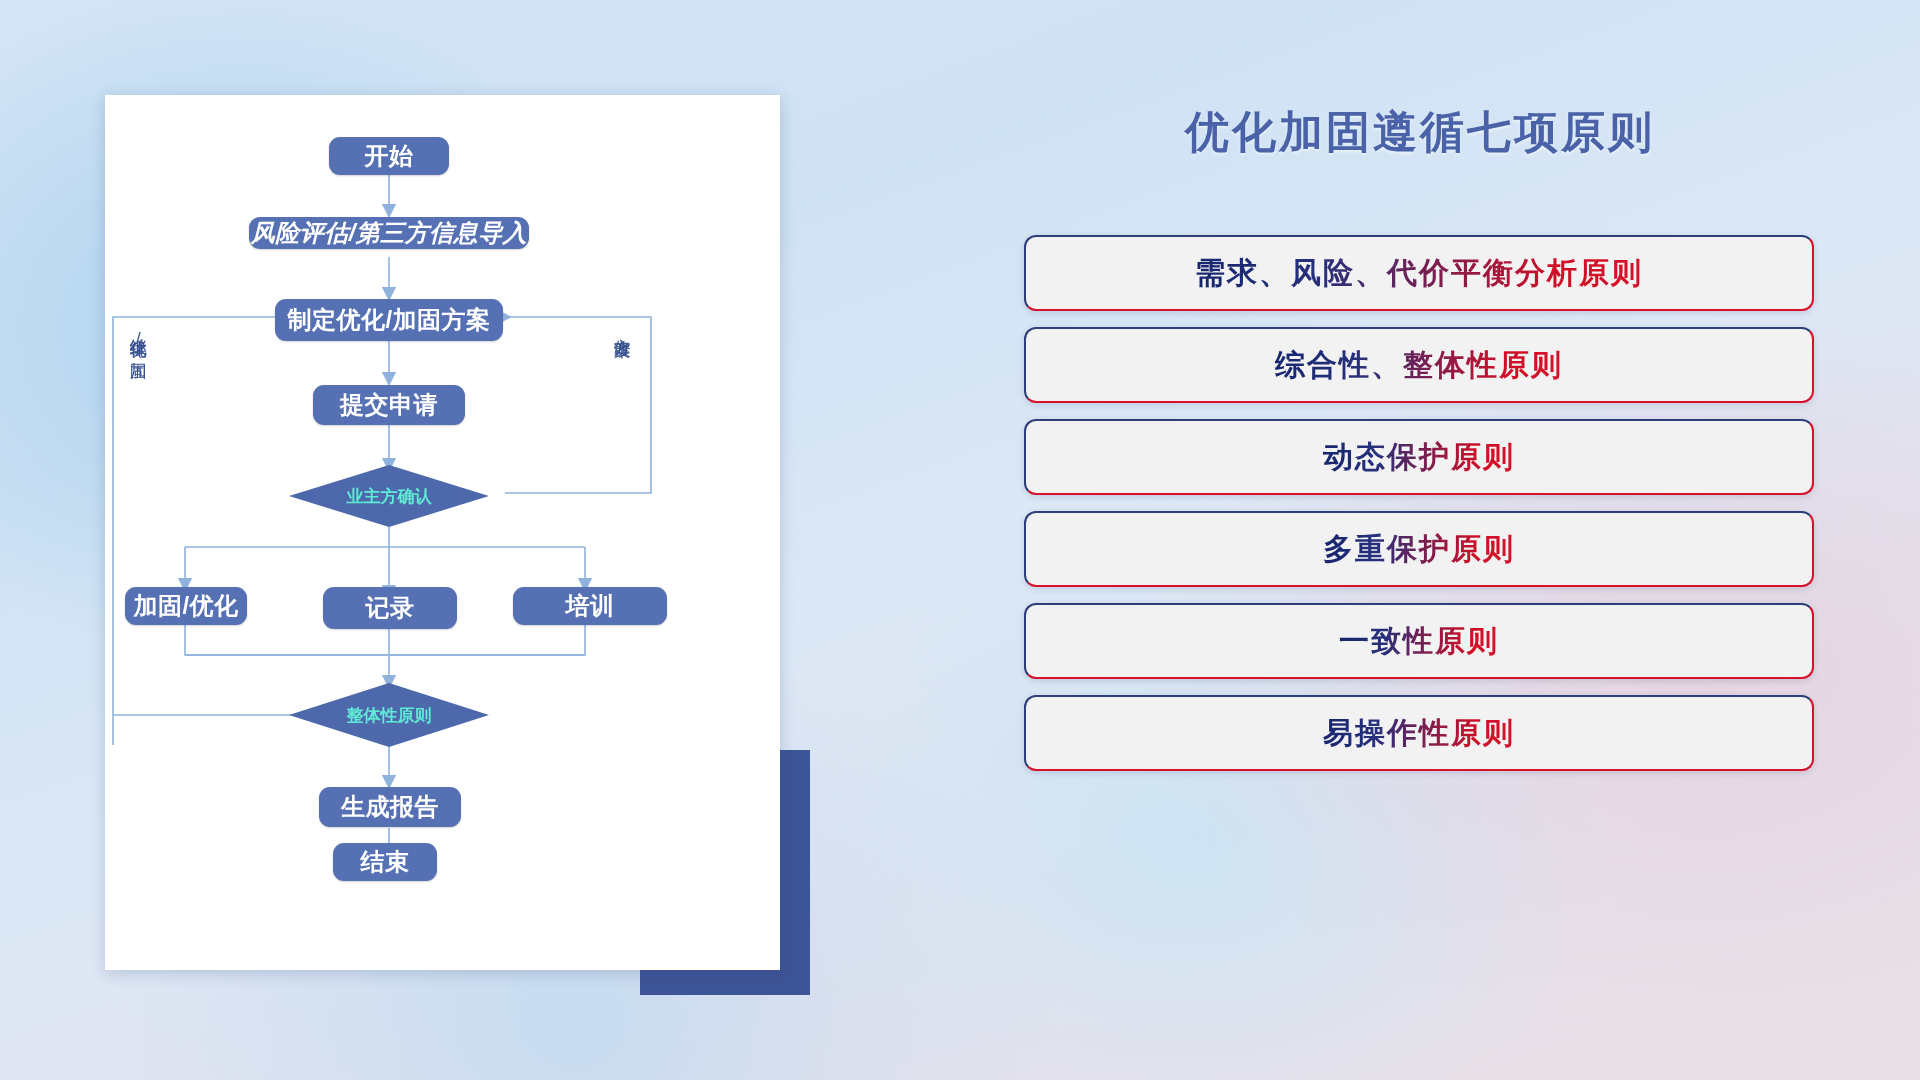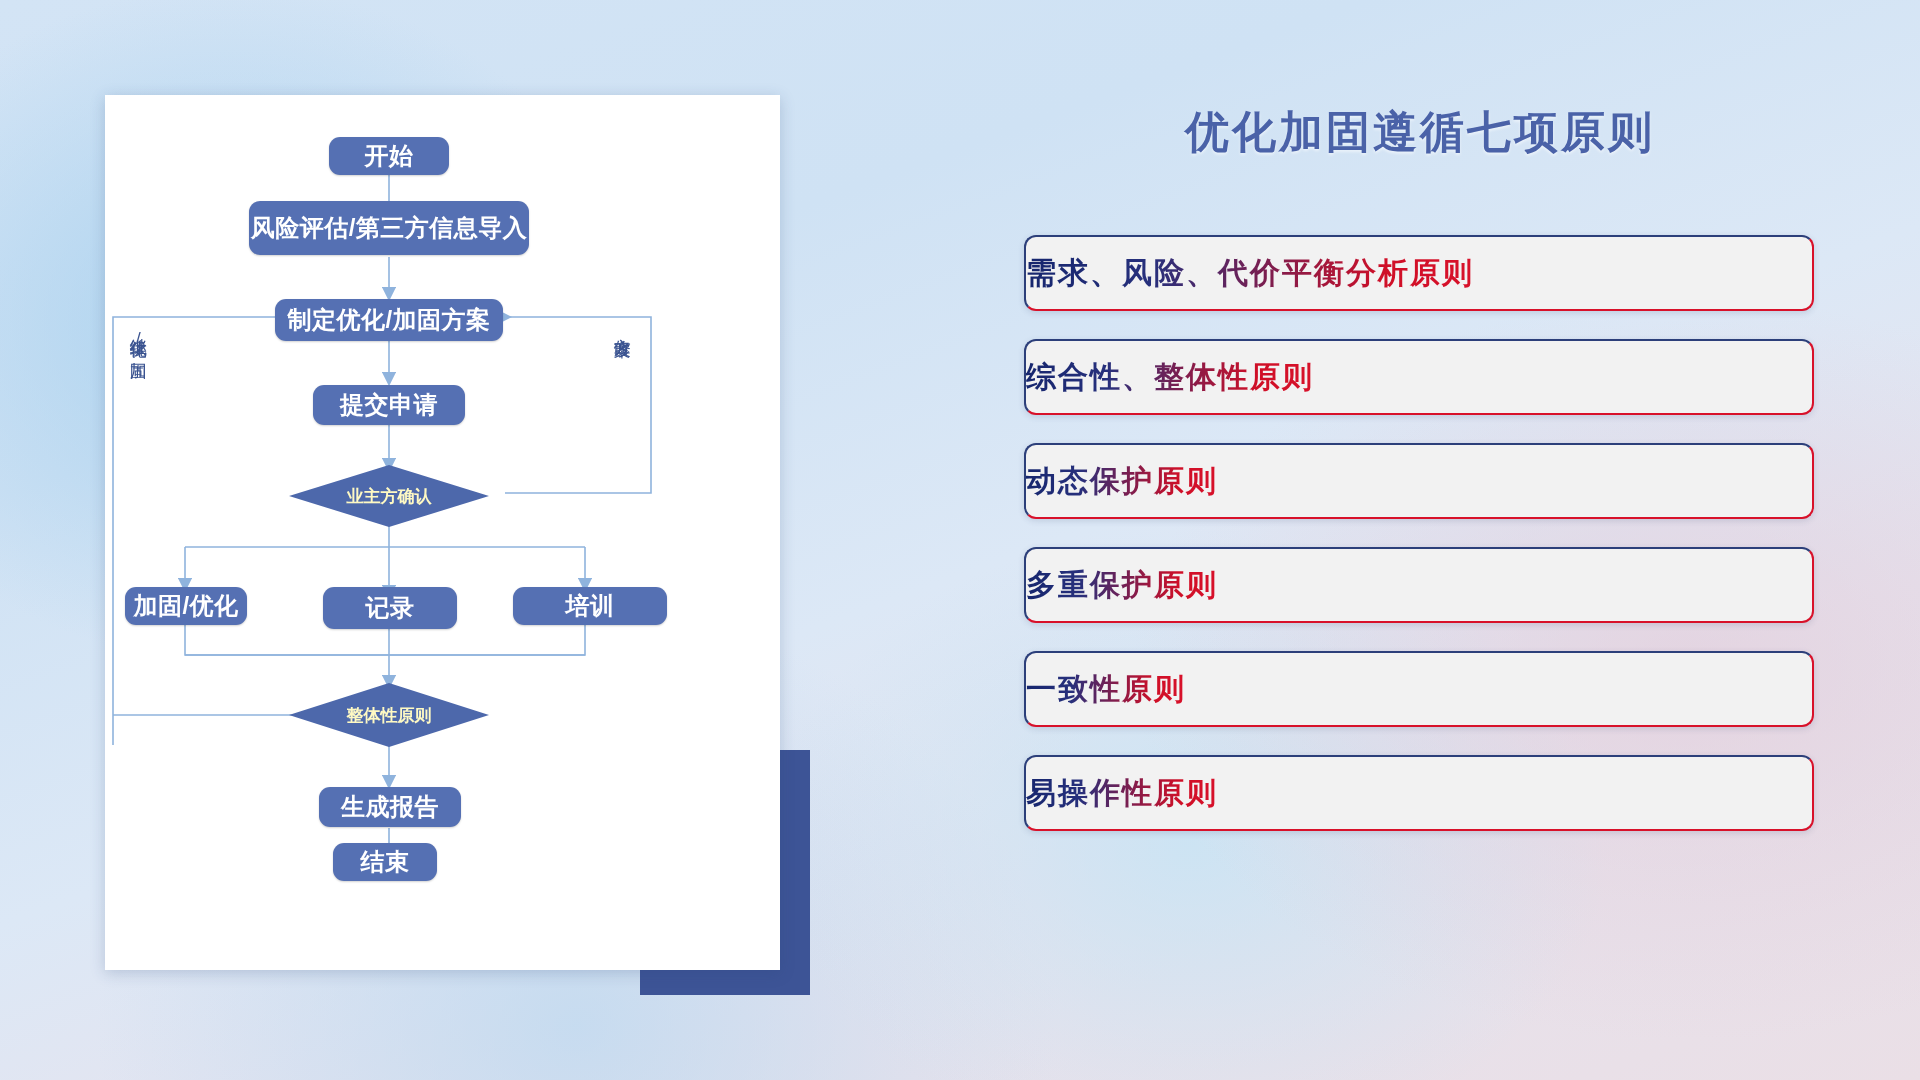--- a/index.html
+++ b/index.html
@@ -43,21 +43,21 @@
     border-radius: 11px;
     display: flex; align-items: center; justify-content: center;
     font-size: 24px; font-weight: bold;
     letter-spacing: 0.5px;
     box-shadow: 0 1px 2px rgba(0,0,0,0.18);
     white-space: nowrap;
   }
   .dia {
     position: absolute;
     background: #4d68ab;
-    color: #fef9c3;
+    color: #5eead4;
     display: flex; align-items: center; justify-content: center;
     font-size: 17px; font-weight: bold;
     clip-path: polygon(50% 0%, 100% 50%, 50% 100%, 0% 50%);
     white-space: nowrap;
   }
   .vlabel {
     position: absolute;
     color: #3a5390;
     font-size: 17px;
     line-height: 1.05;
@@ -80,28 +80,28 @@
     text-shadow: 0 2px 3px rgba(255,255,255,0.55);
   }
   .cards {
     position: absolute;
     left: 1024px; top: 235px;
     width: 790px;
   }
   .p-card {
     position: relative;
     height: 72px;
-    margin-bottom: 28px;
+    margin-bottom: 16px;
     border-radius: 12px;
     background: #f2f2f2;
     border-top: 2px solid #2c3f7a;
     border-left: 2px solid #2c3f7a;
     border-right: 2px solid #d8112a;
     border-bottom: 2px solid #d8112a;
-    display: flex; align-items: center; justify-content: flex-start;
+    display: flex; align-items: center; justify-content: center;
     box-shadow: 0 2px 6px rgba(50,70,110,0.16);
   }
   .p-card .txt {
     font-size: 30px;
     font-weight: bold;
     letter-spacing: 2px;
     background: linear-gradient(90deg, #16266e 0%, #27307c 28%, #8a1b48 58%, #cf0f27 80%, #d8112a 100%);
     -webkit-background-clip: text;
     background-clip: text;
     color: transparent;
@@ -157,21 +157,21 @@
         <line x1="284" y1="650" x2="284" y2="687" marker-end="url(#ah)"></line>
 
         <line x1="284" y1="733" x2="284" y2="766" marker-end="url(#ah)"></line>
       </g>
     </svg>
 
     <div class="node" style="left:224px; top:42px; width:120px; height:38px;">
       <span>开始</span>
     </div>
 
-    <div class="node" style="left:144px; top:106px; width:280px; height:54px;">
+    <div class="node" style="left:144px; top:122px; width:280px; height:32px;font-style:italic;">
       <span>风险评估/第三方信息导入</span>
     </div>
 
     <div class="node" style="left:170px; top:204px; width:228px; height:42px;">
       <span>制定优化/加固方案</span>
     </div>
 
     <div class="node" style="left:208px; top:290px; width:152px; height:40px;">
       <span>提交申请</span>
     </div>

